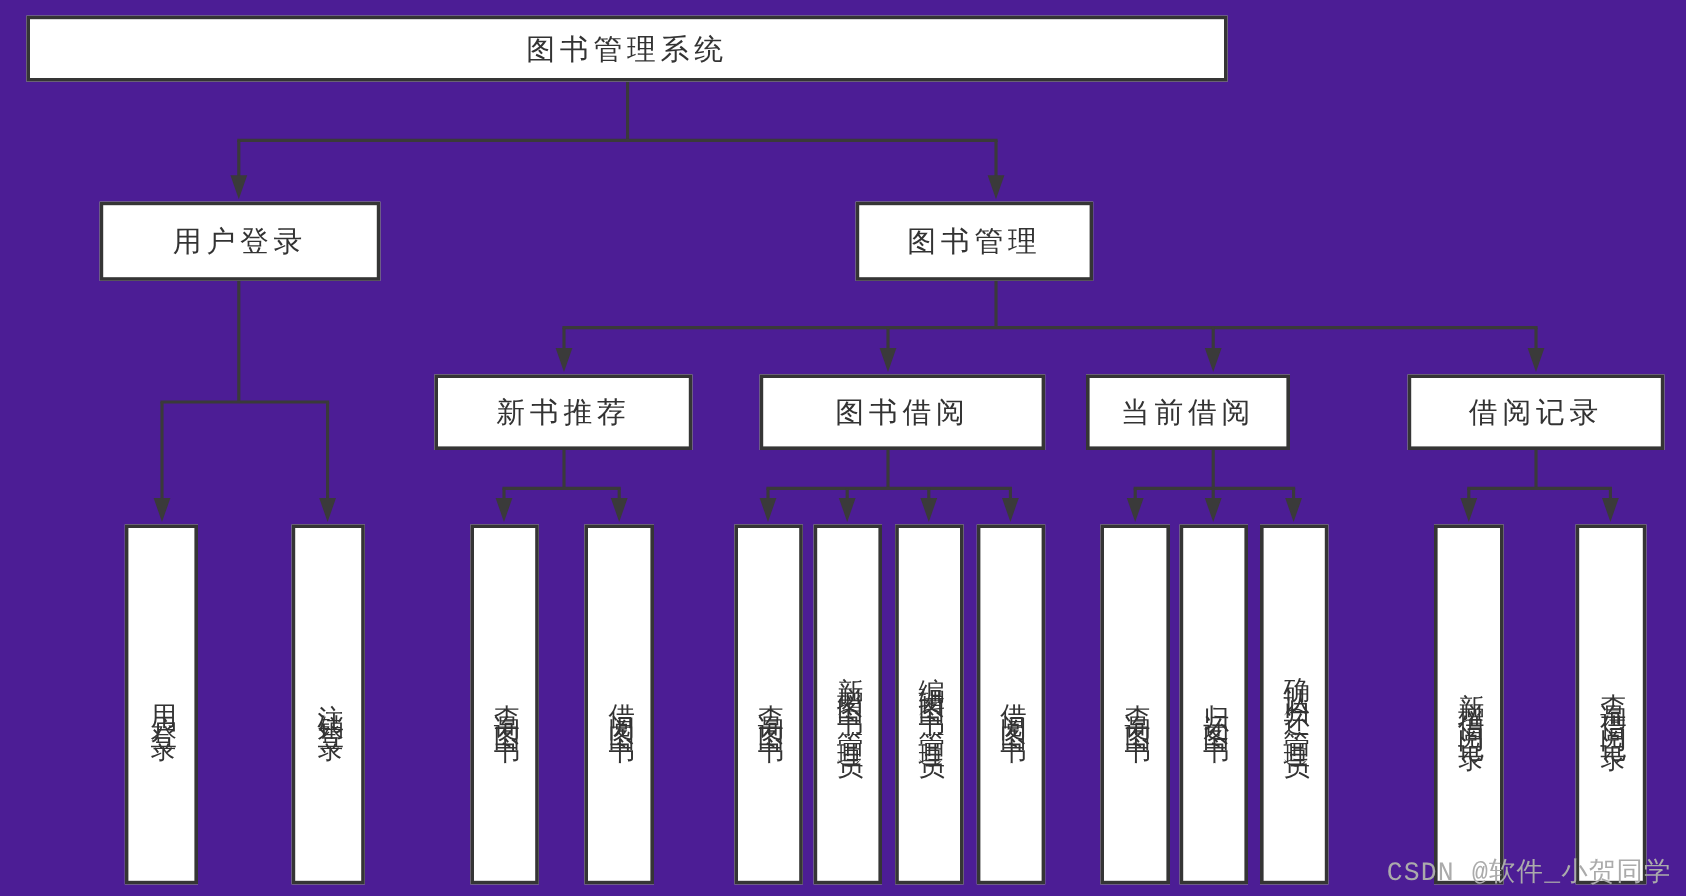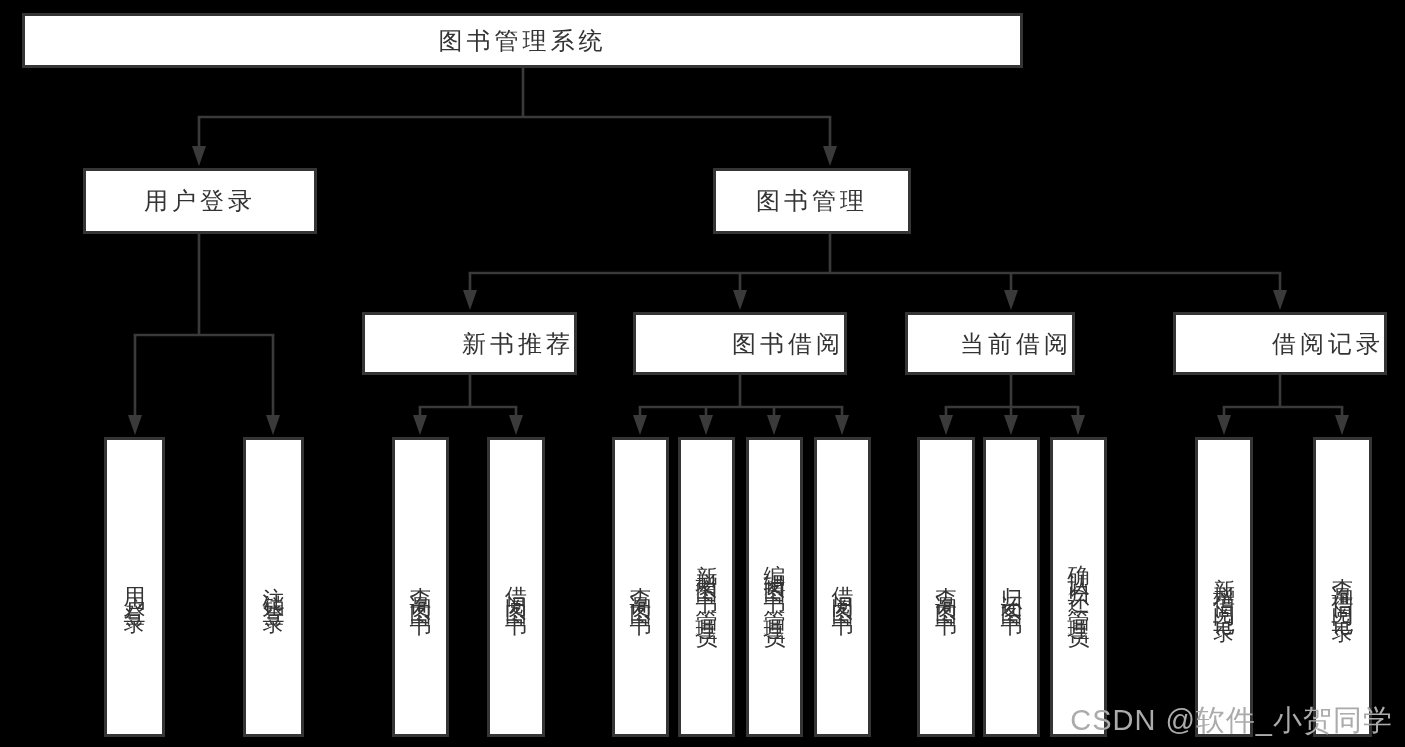--- a/index.html
+++ b/index.html
@@ -1,21 +1,21 @@
 <!DOCTYPE html>
 <html><head>
 <meta charset="utf-8">
 <style>
   html, body { margin: 0; padding: 0; background: #ffffff; }
   .canvas {
     position: relative;
     width: 1405px;
     height: 747px;
-    background: #000000;
-    font-family: Liberation Sans, sans-serif;
+    background: #4c1d95;
+    font-family: Liberation Mono, monospace;
     color: #333333;
     overflow: hidden;
   }
   svg.connectors {
     position: absolute;
     left: 0; top: 0;
     width: 1405px; height: 747px;
   }
   .box {
     position: absolute;
@@ -26,35 +26,35 @@
     align-items: center;
     justify-content: center;
   }
   .hbox {
     font-size: 24px;
     letter-spacing: 4px;
     white-space: nowrap;
   }
   .root-box   { left: 22px;  top: 13px;  width: 1001px; height: 55px; }
   .lvl2       { top: 168px; height: 66px; }
-  .lvl3       { top: 312px; height: 63px; justify-content: flex-end; }
+  .lvl3       { top: 312px; height: 63px; }
   .vbox       { top: 437px; height: 300px; }
   .vtext {
     writing-mode: vertical-rl;
     text-orientation: mixed;
     font-size: 22px;
     line-height: 1;
     letter-spacing: 9px;
     white-space: nowrap;
   }
   .watermark {
     position: absolute;
     right: 12px;
     bottom: 6px;
-    font-size: 29px;
+    font-size: 22px;
     letter-spacing: 1px;
     color: #ababab;
     white-space: nowrap;
     z-index: 5;
     pointer-events: none;
   }
 </style>
 </head>
 <body>
 
@@ -122,21 +122,21 @@
   <div class="box hbox lvl2" style="left:83px;width:234px">
     <span>用户登录</span>
   </div>
   <div class="box hbox lvl2" style="left:713px;width:198px">
     <span>图书管理</span>
   </div>
 
   <div class="box hbox lvl3" style="left:362px;width:215px">
     <span>新书推荐</span>
   </div>
-  <div class="box hbox lvl3" style="left:633px;width:214px">
+  <div class="box hbox lvl3" style="left:633px;width:238px">
     <span>图书借阅</span>
   </div>
   <div class="box hbox lvl3" style="left:905px;width:170px">
     <span>当前借阅</span>
   </div>
   <div class="box hbox lvl3" style="left:1173px;width:214px">
     <span>借阅记录</span>
   </div>
 
   <div class="box vbox" style="left:104px;width:61px">

